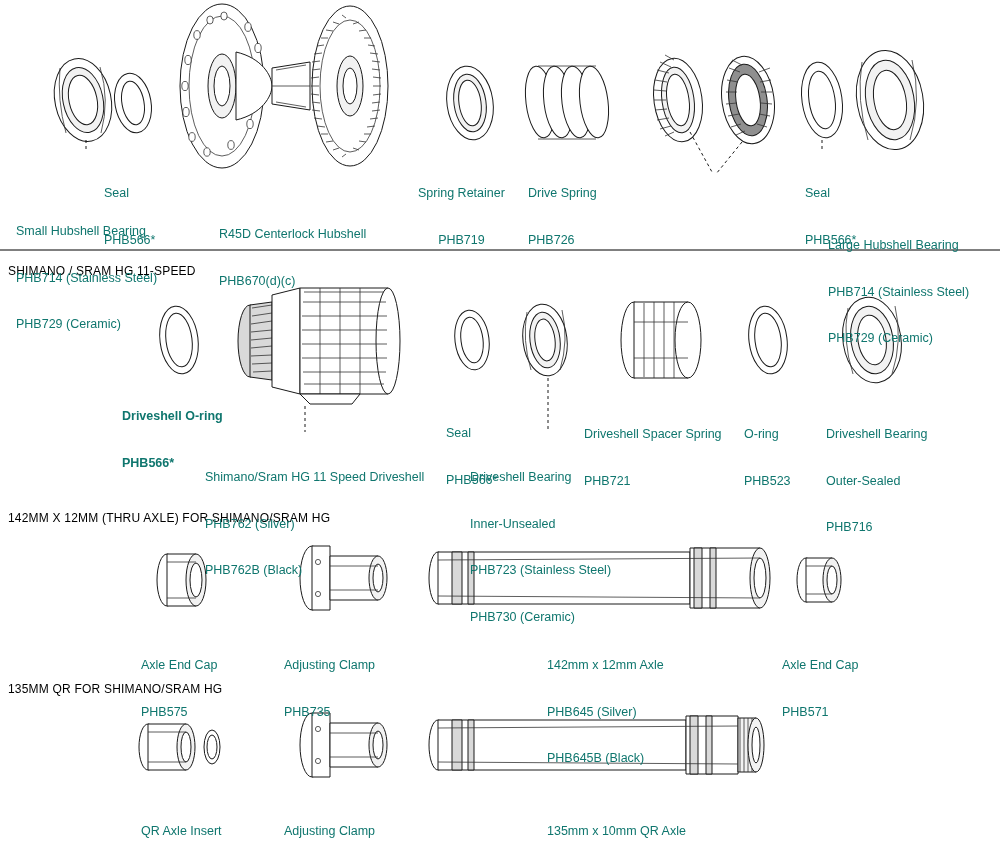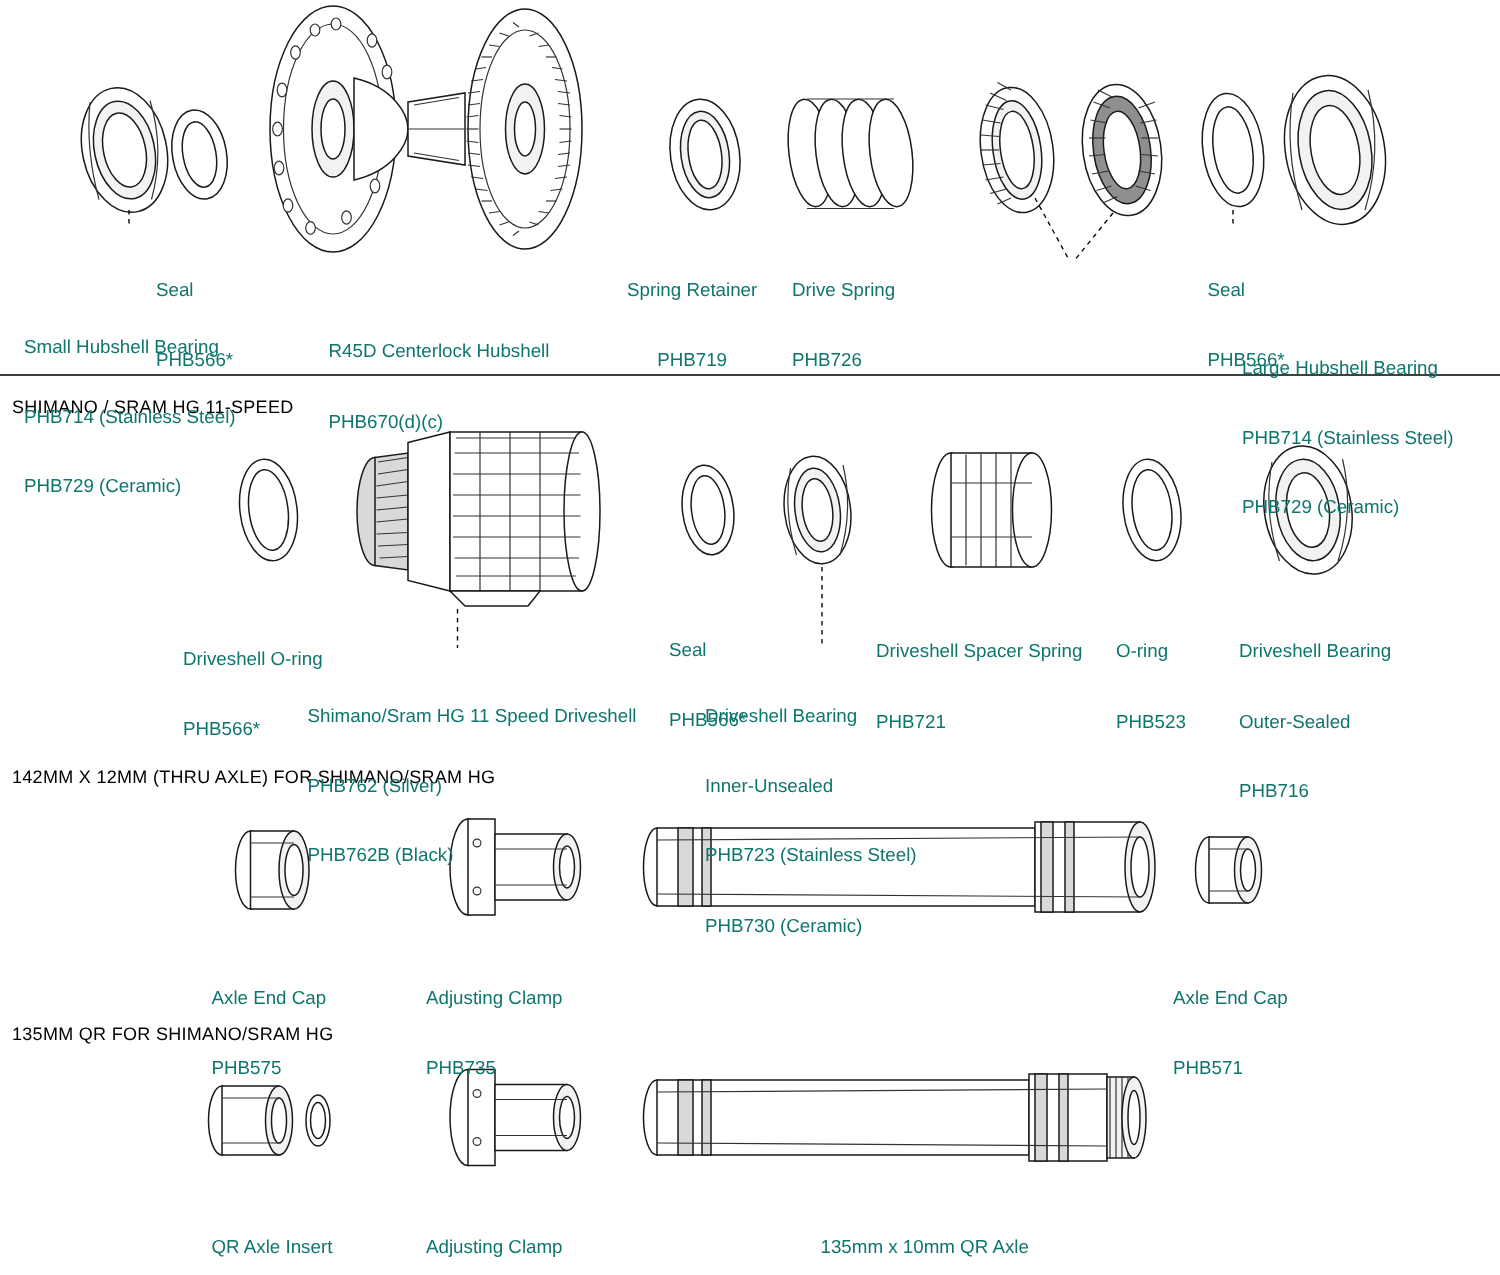--- a/index.html
+++ b/index.html
@@ -417,21 +417,21 @@
     <div>Seal</div>
     <div>PHB566*</div>
   </div>
 
   <div class="label" style="left:828px; top:207px;">
     <div>Large Hubshell Bearing</div>
     <div>PHB714 (Stainless Steel)</div>
     <div>PHB729 (Ceramic)</div>
   </div>
 
-  <div class="label" style="left:122px; top:401px;">
+  <div class="label" style="left:122px; top:378px;font-weight:bold;">
     <div>Driveshell O-ring</div>
     <div>PHB566*</div>
   </div>
 
   <div class="label" style="left:205px; top:439px;">
     <div>Shimano/Sram HG 11 Speed Driveshell</div>
     <div>PHB762 (Silver)</div>
     <div>PHB762B (Black)</div>
   </div>
 
@@ -466,20 +466,25 @@
   <div class="label" style="left:141px; top:627px;">
     <div>Axle End Cap</div>
     <div>PHB575</div>
   </div>
 
   <div class="label" style="left:284px; top:627px;">
     <div>Adjusting Clamp</div>
     <div>PHB735</div>
   </div>
 
+  <div class="label" style="left:547px; top:627px;">
+    <div>142mm x 12mm Axle</div>
+    <div>PHB645 (Silver)</div>
+    <div>PHB645B (Black)</div>
+  </div>
 
   <div class="label" style="left:782px; top:627px;">
     <div>Axle End Cap</div>
     <div>PHB571</div>
   </div>
 
   <div class="label" style="left:141px; top:793px;">
     <div>QR Axle Insert</div>
     
   </div>

